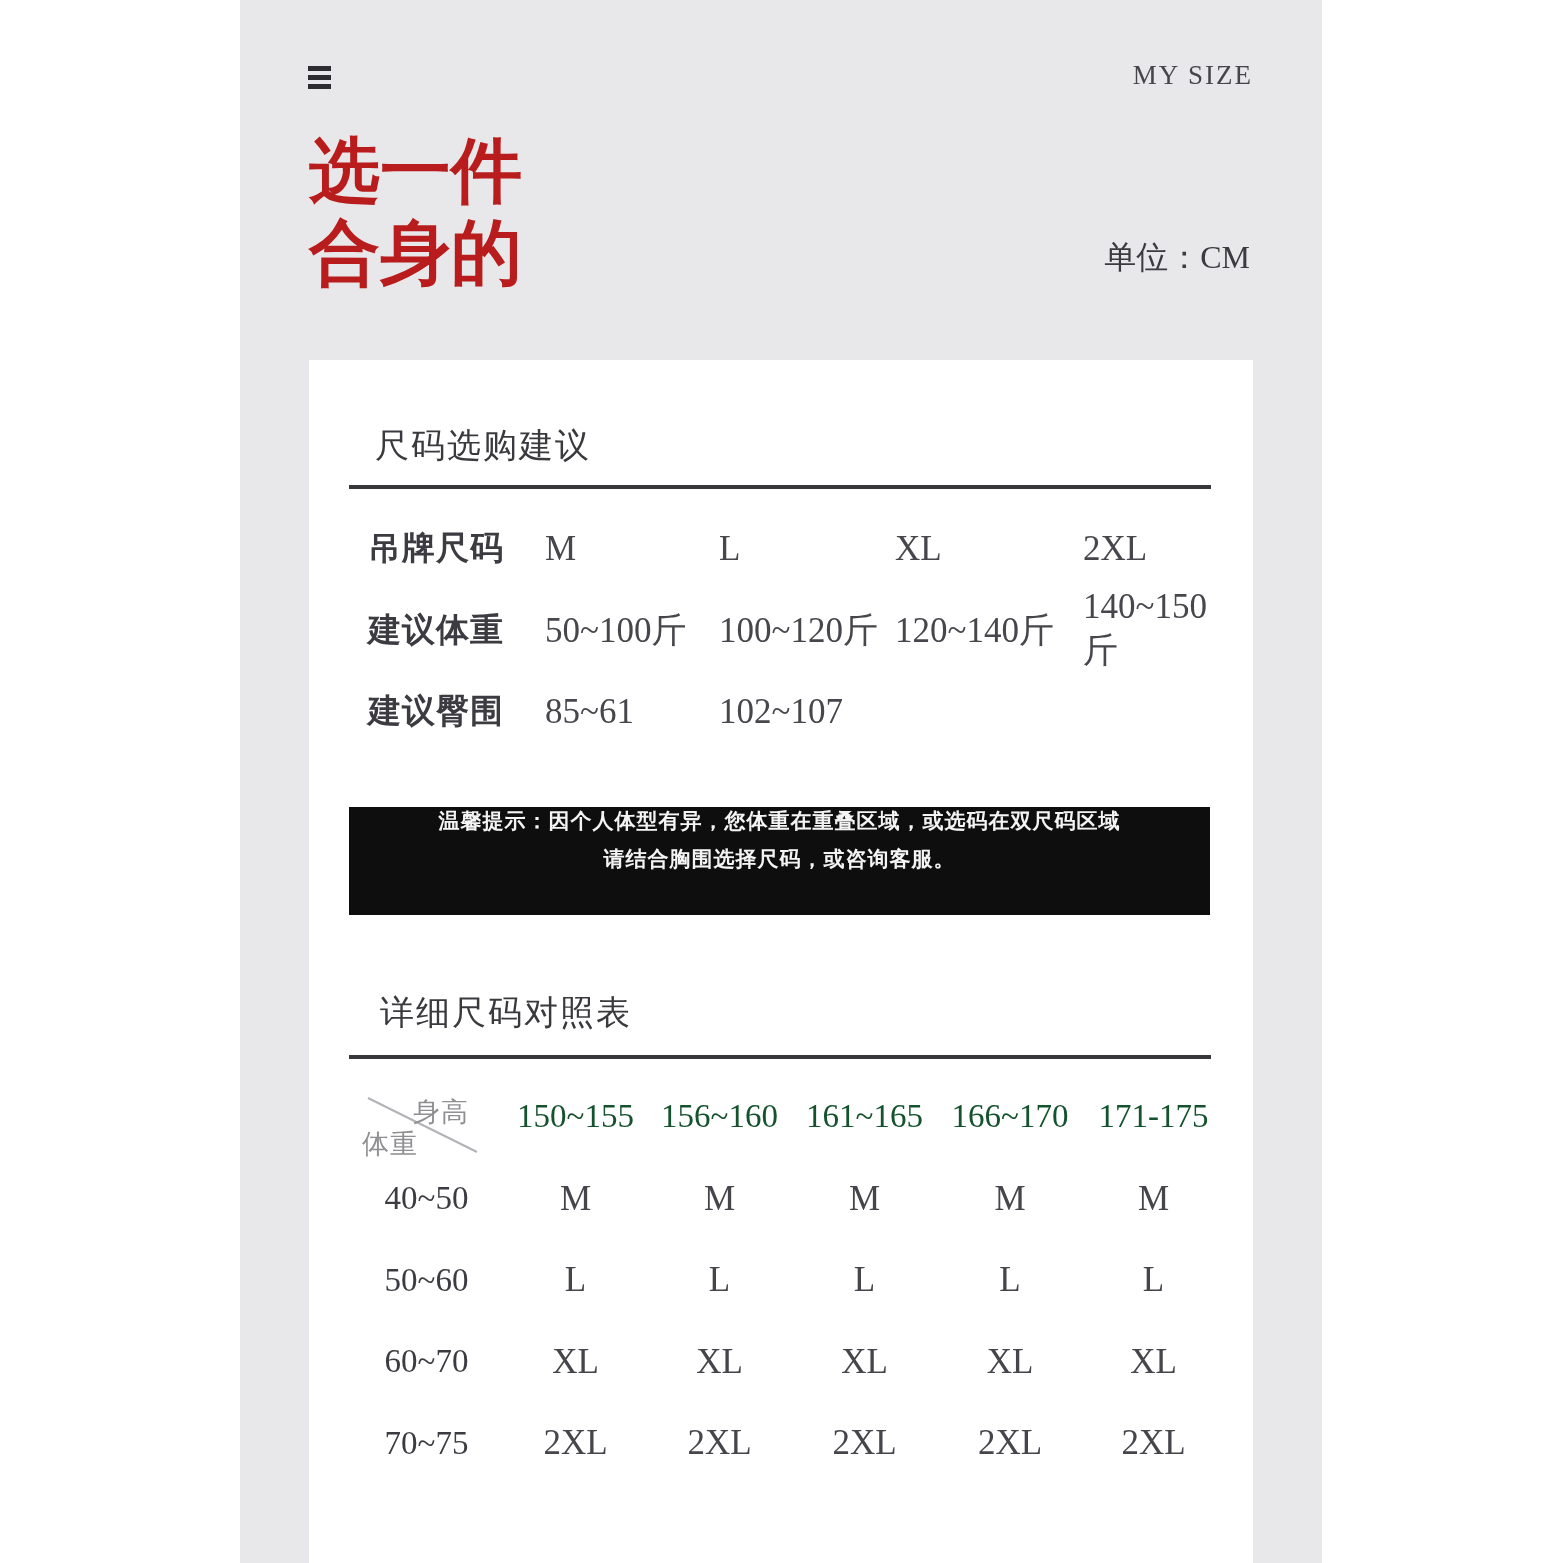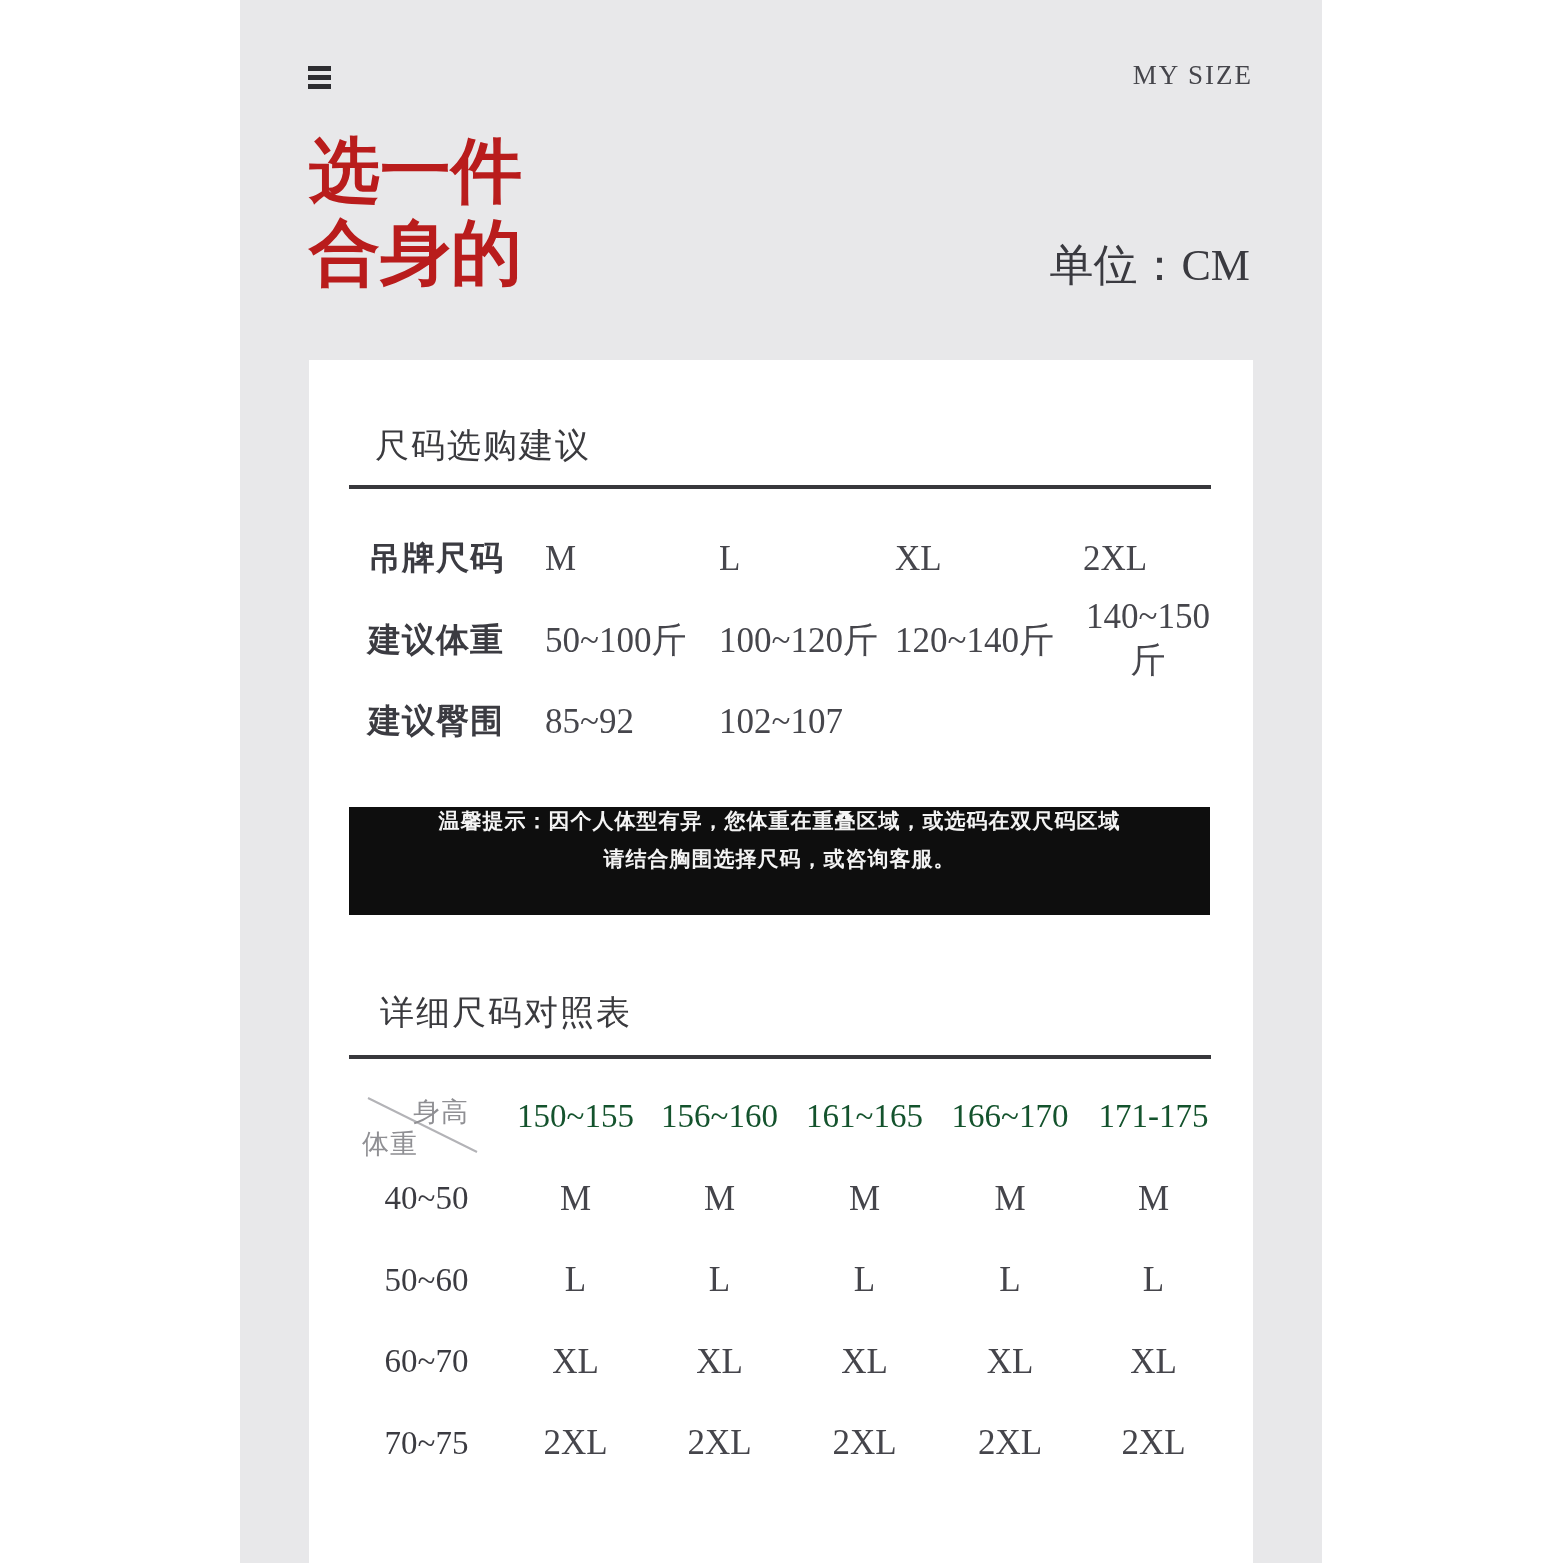--- a/index.html
+++ b/index.html
@@ -32,41 +32,40 @@
     color:#45454b;
   }
   
   .hero-title{
     position:absolute; left:69px; top:130px;
     font-family:var(--serif); font-weight:bold;
     font-size:71px; line-height:82px; color:#b91c1c;
   }
   .unit{
     position:absolute; right:72px; top:236px;
-    font-family:var(--serif); font-size:44px; color:#3a3a40;
+    font-family:var(--serif); font-size:32px; color:#3a3a40;
   }
   
   .card{
     position:absolute; left:69px; top:360px; width:944px; height:1203px;
     background:#ffffff;
   }
   .section-heading{
     position:absolute;
     font-size:34px; letter-spacing:2px; color:#3a3a3e; font-weight:normal;text-align:right;
   }
   .divider{
     position:absolute; width:862px; height:4px; background:#38383c;
   }
   
   .t1{
-    position:absolute; left:59px; top:158px;
+    position:absolute; left:59px; top:148px;
     display:grid;
     grid-template-columns:177px 174px 176px 188px 130px;
     grid-auto-rows:81.5px;
-    text-align:center;
   }
   .t1 .cell{ display:flex; align-items:center; justify-content:flex-start; }
   .t1 .lbl{ font-size:33px; font-weight:bold; color:#3b3b41; letter-spacing:1px; }
   .t1 .val{ font-family:var(--serif); font-size:35px; color:#46464c; }
   
   .notice{
     position:absolute; left:40px; top:447px; width:861px; height:108px;
     background:#0e0e0e; color:#f4f4f4;
     display:flex; flex-direction:column; align-items:center; justify-content:flex-start;
     gap:10px;
@@ -130,21 +129,21 @@
         <div class="cell val">XL</div>
         <div class="cell val">2XL</div>
 
         <div class="cell lbl">建议体重</div>
         <div class="cell val">50~100斤</div>
         <div class="cell val">100~120斤</div>
         <div class="cell val">120~140斤</div>
         <div class="cell val">140~150斤</div>
 
         <div class="cell lbl">建议臀围</div>
-        <div class="cell val">85~92</div>
+        <div class="cell val">85~61</div>
         <div class="cell val">102~107</div>
       </div>
 
       <div class="notice">
         <div>温馨提示：因个人体型有异，您体重在重叠区域，或选码在双尺码区域</div>
         <div>请结合胸围选择尺码，或咨询客服。</div>
       </div>
 
       <h2 class="section-heading" style="left:71px; top:630px;">详细尺码对照表</h2>
       <div class="divider" style="left:40px; top:695px;"></div>

